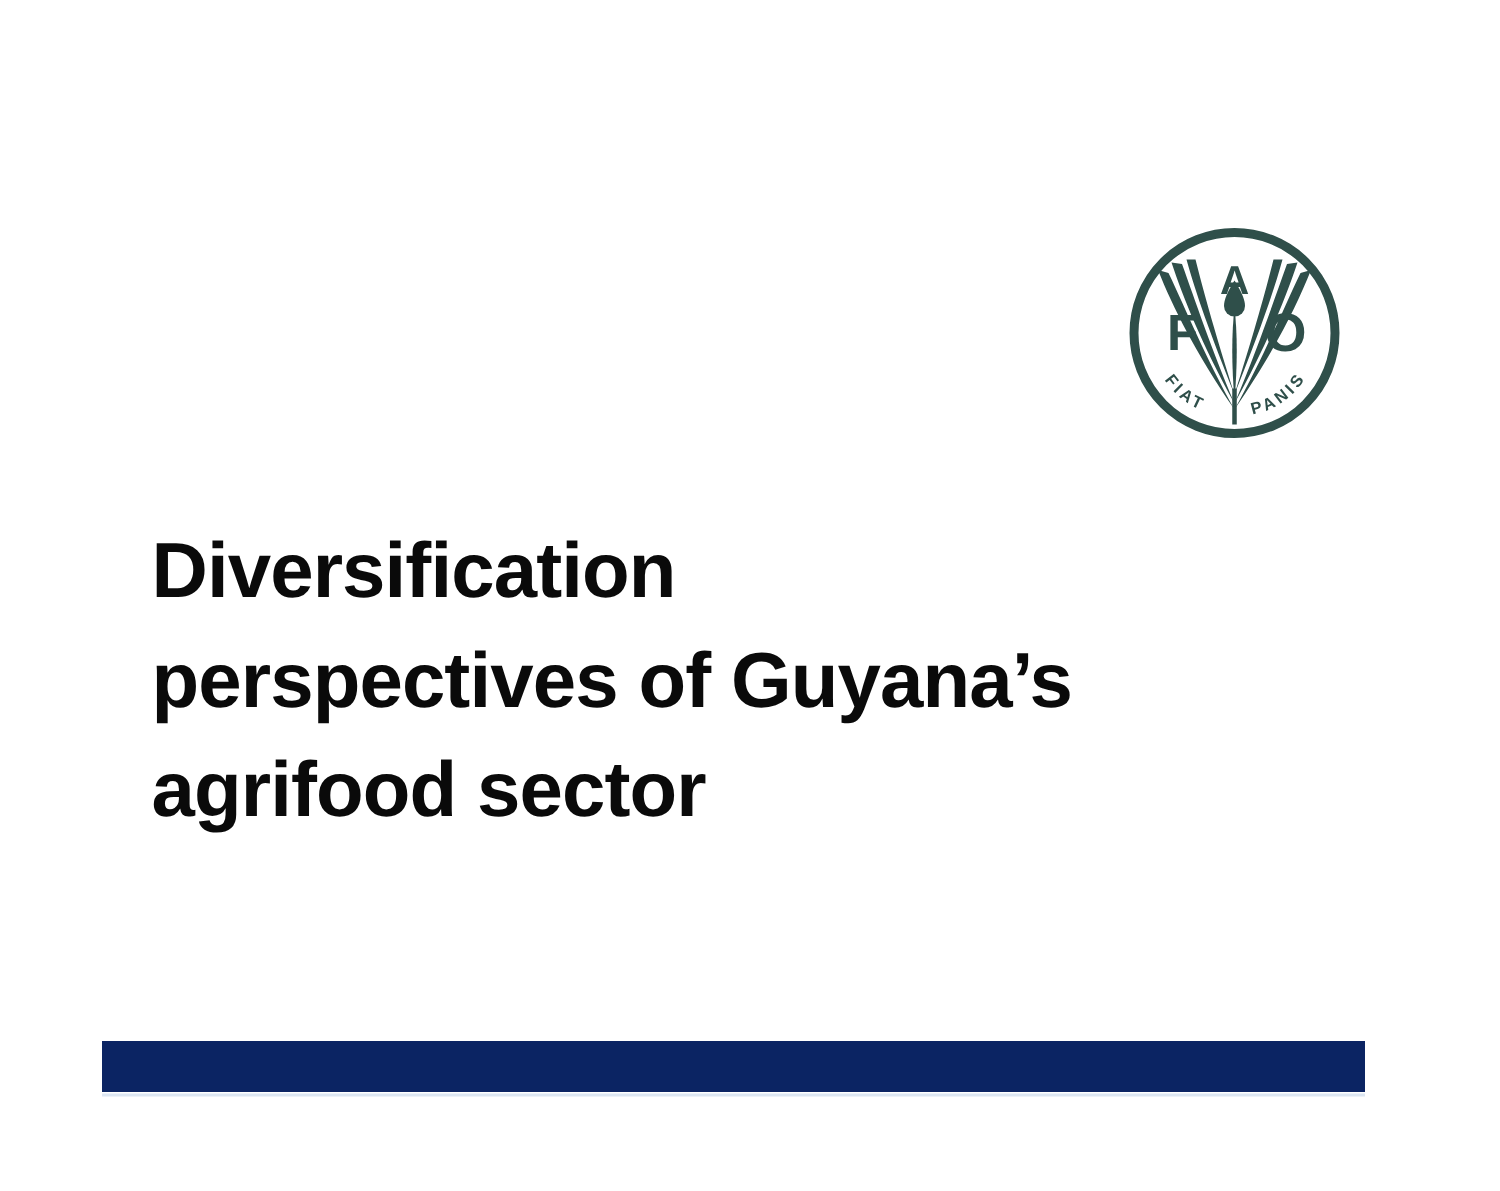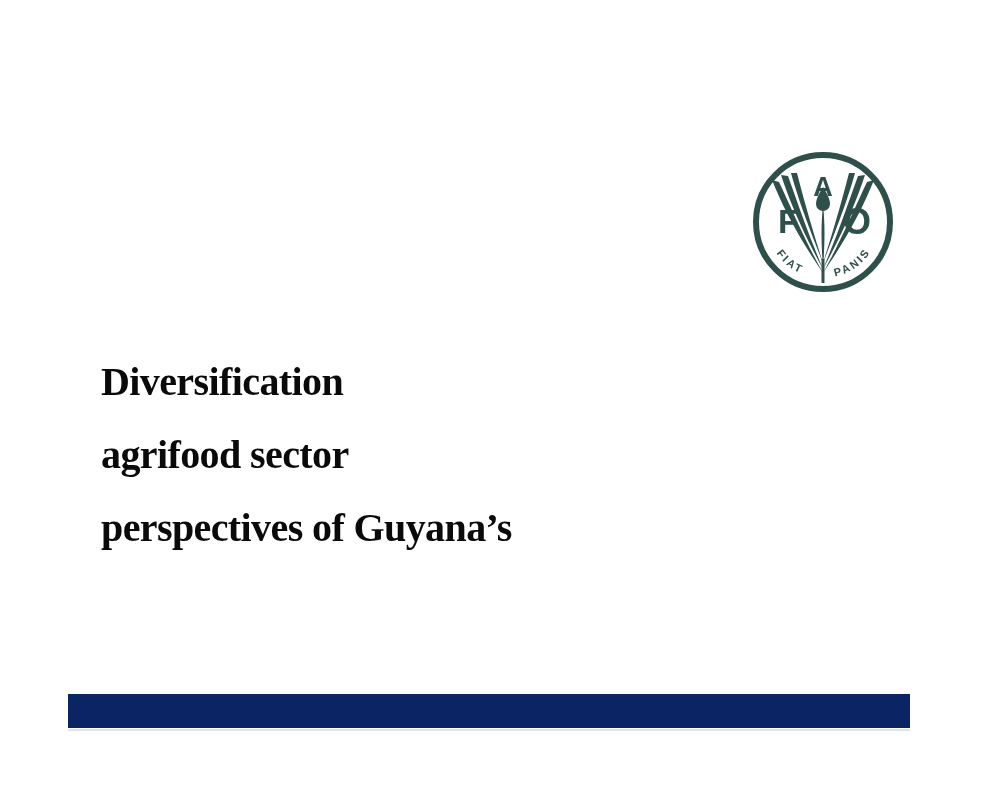--- a/index.html
+++ b/index.html
@@ -34,23 +34,23 @@
   }
 
   
   .title-block {
     position: absolute;
     left: 101px;
     top: 345px;
     width: 800px;
   }
   .title-line {
-    font-family: Liberation Serif, serif;
+    font-family: Liberation Sans, sans-serif;
     font-weight: bold;
-    font-size: 40px;
+    font-size: 52px;
     line-height: 73px;
     letter-spacing: -0.6px;
     color: #0a0a0a;
     white-space: nowrap;
   }
 
   
   .bottom-bar {
     position: absolute;
     left: 68px;
@@ -104,20 +104,20 @@
         <textPath href="#motto-left-path" startOffset="12%">FIAT</textPath>
       </text>
       <text font-family="Liberation Sans, sans-serif" font-size="11" font-weight="bold" letter-spacing="2.4" fill="#2f4f4a">
         <textPath href="#motto-right-path" startOffset="14%">PANIS</textPath>
       </text>
     </svg>
   </div>
 
   <div class="title-block">
     <div class="title-line">Diversification</div>
+    <div class="title-line">perspectives of Guyana’s</div>
     <div class="title-line">agrifood sector</div>
-    <div class="title-line">perspectives of Guyana’s</div>
   </div>
 
   <div class="bottom-bar"></div>
   <div class="bottom-hairline"></div>
 
 </div>
 
 </body></html>

